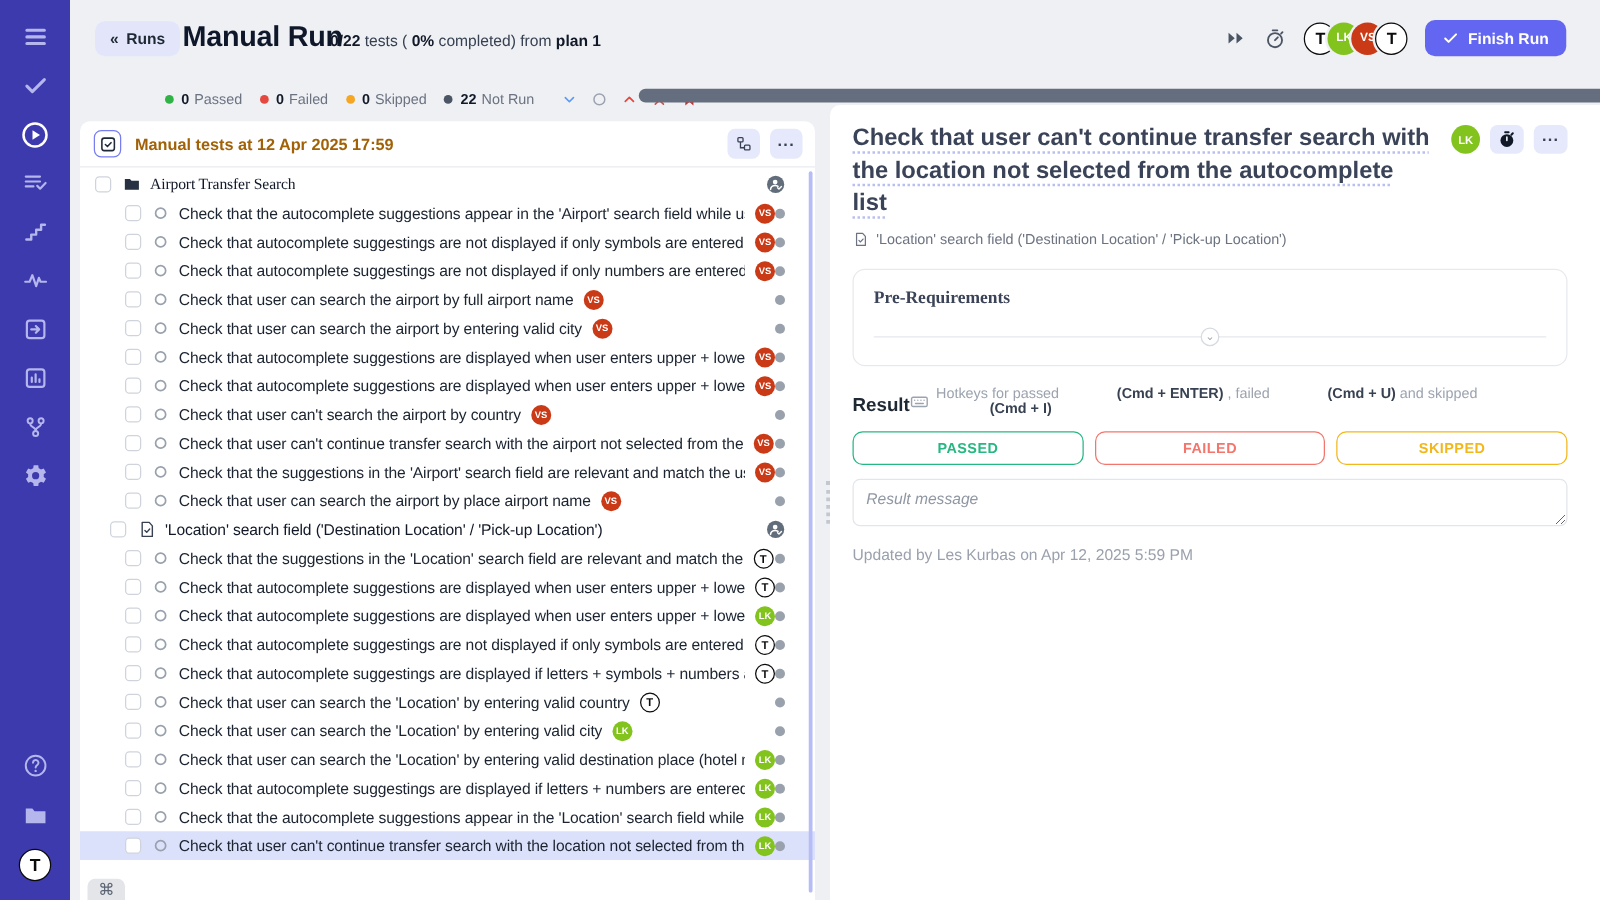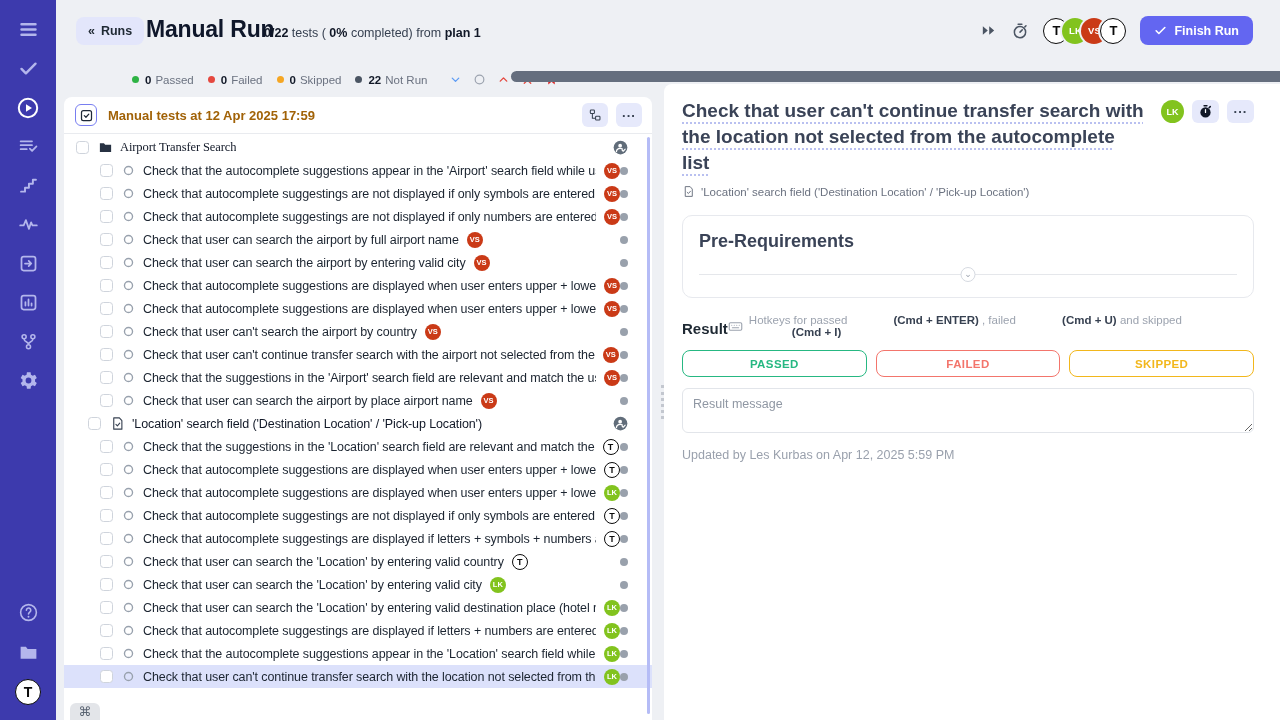--- a/index.html
+++ b/index.html
@@ -73,34 +73,34 @@
   #detail-panel { position:absolute; left:664px; top:84px; right:0; bottom:0; background:#fff; border-radius:8px 0 0 0; padding:14px 26px 0 18px; }
   #detail-head { display:flex; align-items:flex-start; }
   #detail-title { flex:1; font-size:19px; line-height:26px; font-weight:700; color:#3a4357; text-decoration:underline dotted #b9c0f0 1.5px; text-underline-offset:5px; cursor:pointer; }
   #detail-controls { display:flex; align-items:center; gap:8px; margin-left:16px; padding-top:2px; }
   #detail-av { width:23px; height:23px; border-radius:50%; display:flex; align-items:center; justify-content:center; font-size:9px; font-weight:700; color:#fff; cursor:pointer; }
   .det-btn { width:27px; height:23px; background:#e6e9fb; border:none; border-radius:6px; display:flex; align-items:center; justify-content:center; cursor:pointer; font-family:inherit; }
   .det-btn.more { font-size:13px; font-weight:700; letter-spacing:1px; color:#374151; padding-bottom:6px; }
   #detail-suite { display:flex; align-items:center; gap:6px; margin-top:9px; color:#6b7280; font-size:11.5px; }
 
   #prereq-card { margin-top:17px; border:1px solid #e7e9ee; border-radius:10px; padding:15px 16px 22px; }
-  #prereq-title { font-size:18px; font-weight:700; color:#3a4357; }
+  #prereq-title { font-size:14px; font-weight:700; color:#3a4357;font-family:Liberation Serif, serif; }
   #prereq-divider { position:relative; margin-top:22px; border-top:1px solid #e5e7eb; }
   #prereq-toggle { position:absolute; left:50%; top:-8px; transform:translateX(-50%); width:15px; height:15px; border-radius:50%; background:#fff; border:1px solid #d6dae1; color:#9ca3af; font-size:9px; line-height:12px; text-align:center; cursor:pointer; }
 
   #result-row { display:flex; align-items:baseline; margin-top:16px; }
   #result-title { font-size:15px; font-weight:700; color:#1f2933; flex:1; }
   #hotkeys { display:flex; align-items:center; gap:4px; font-size:11.5px; color:#9ca3af; }
   #hotkeys b { color:#374151;padding-left:43px; }
   #hotkeys .kb-ic { color:#9ca3af; margin-right:2px; }
 
   #verdict-btns { display:flex; gap:9px; margin-top:12px; }
   .vbtn { flex:1; height:27px; background:#fff; border:1.5px solid; border-radius:8px; font-family:inherit; font-size:11.5px; font-weight:700; letter-spacing:0.4px; cursor:pointer; }
 
-  #result-msg { width:100%; height:45px; margin-top:11px; border:1px solid #e2e5ea; border-radius:6px; padding:8px 10px; font-family:inherit; font-size:12.5px; color:#1f2933; resize:vertical; }
+  #result-msg { width:100%; height:38px; margin-top:11px; border:1px solid #e2e5ea; border-radius:6px; padding:8px 10px; font-family:inherit; font-size:12.5px; color:#1f2933; resize:vertical;font-style:italic; }
   #result-msg::placeholder { color:#8f97a3; }
   #updated { margin-top:11px; font-size:12.5px; color:#9aa1ad; }
 </style>
 </head>
 <body>
 
 <svg width="0" height="0" style="position:absolute">
   <defs>
     <symbol id="i-menu" viewBox="0 0 24 24">
         <path d="M4 6h16M4 12h16M4 18h16" stroke="currentColor" stroke-width="2.8" stroke-linecap="round" fill="none"></path>

